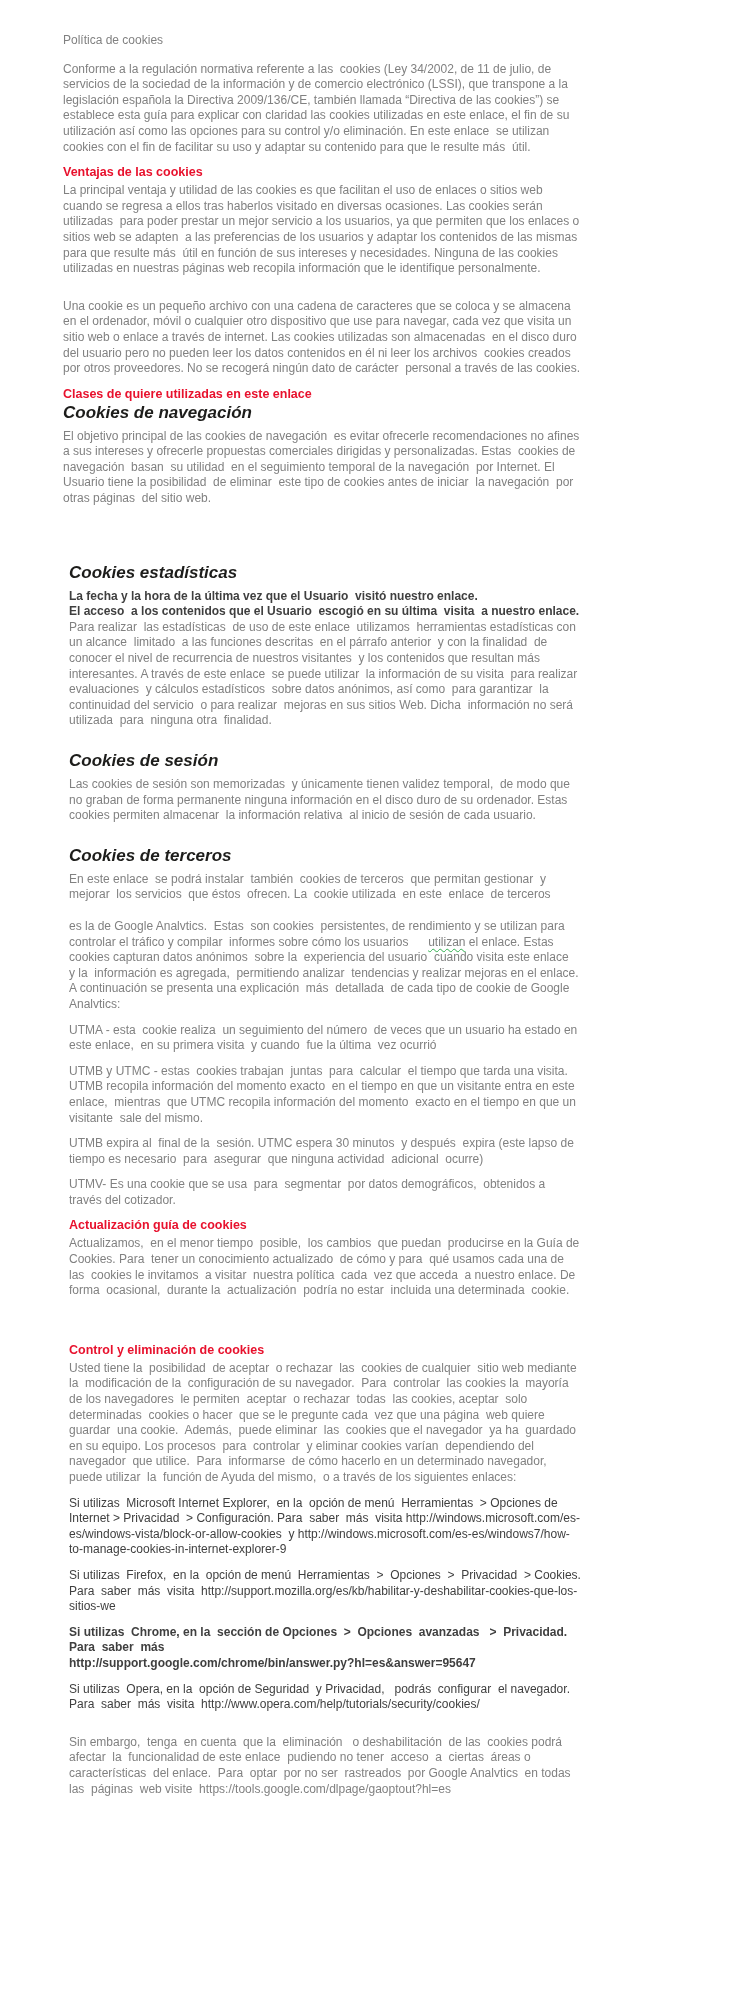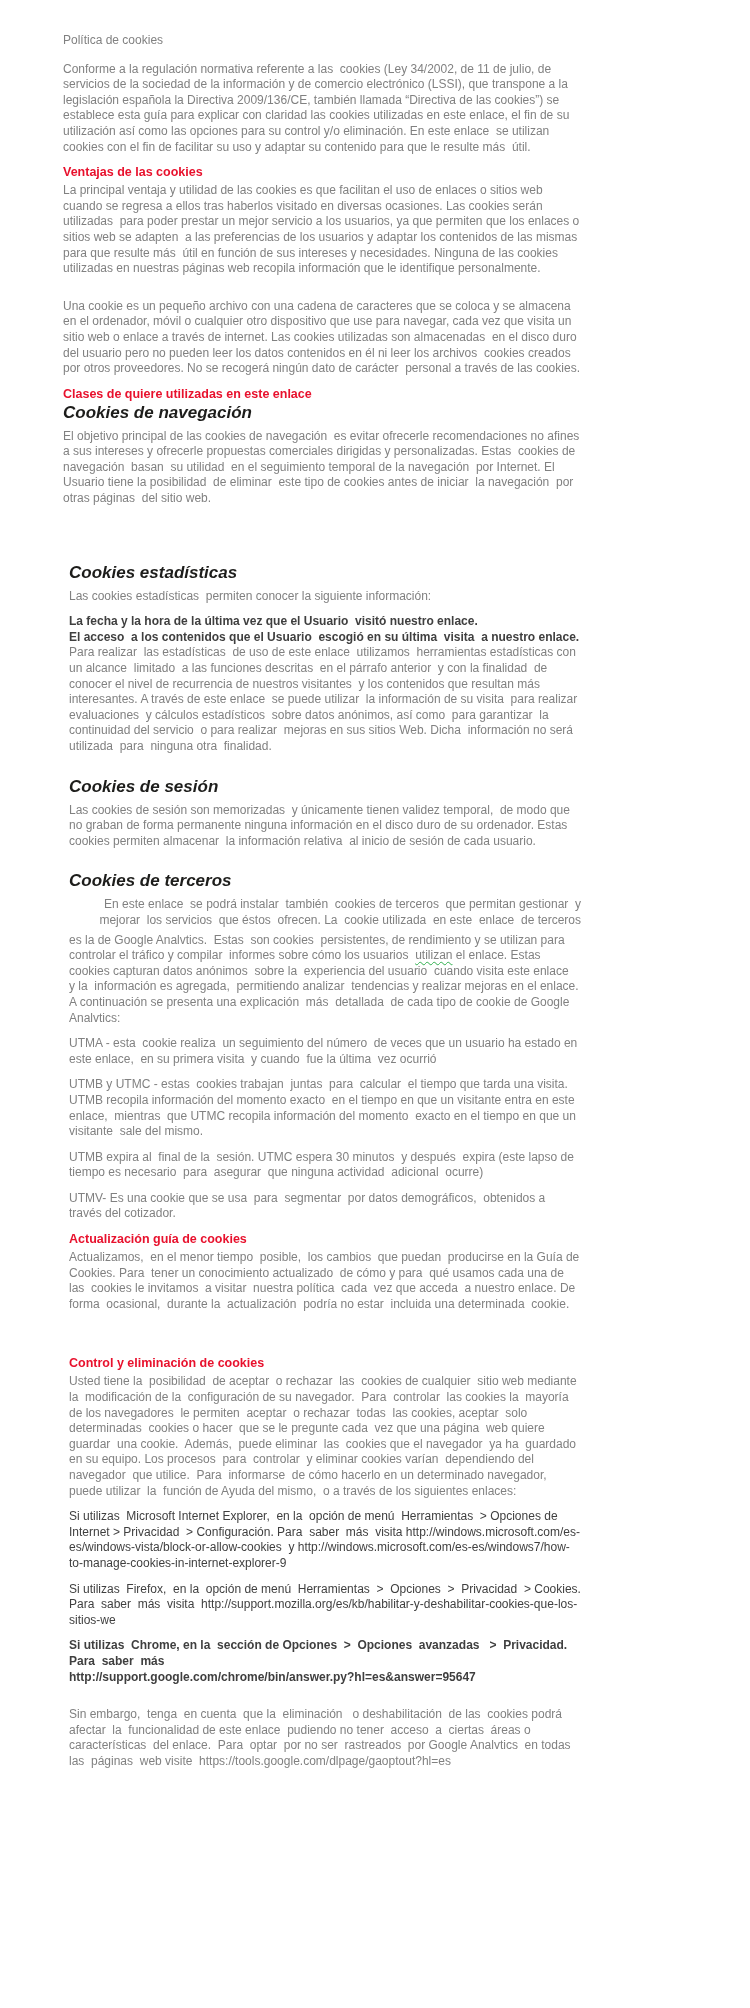--- a/index.html
+++ b/index.html
@@ -53,20 +53,21 @@
   .indent-block { padding-left: 6px; }
   .gap-lg { height: 46px; }
   .gap-md { height: 26px; }
   .gap-sm { height: 12px; }
   .squiggle {
     text-decoration: underline;
     text-decoration-style: wavy;
     text-decoration-color: #2faf4e;
     text-decoration-thickness: 1px;
     text-underline-offset: 2px;
+    margin-left: 13px;
   }
 </style>
 </head>
 <body>
 
 <div class="doc">
 
   <div class="title txt">Política de cookies</div>
 
   <p class="txt">Conforme a la regulación normativa referente a las  cookies (Ley 34/2002, de 11 de julio, de servicios de la sociedad de la información y de comercio electrónico (LSSI), que transpone a la legislación española la Directiva 2009/136/CE, también llamada “Directiva de las cookies”) se establece esta guía para explicar con claridad las cookies utilizadas en este enlace, el fin de su utilización así como las opciones para su control y/o eliminación. En este enlace  se utilizan cookies con el fin de facilitar su uso y adaptar su contenido para que le resulte más  útil.</p>
@@ -78,47 +79,47 @@
 
   <h2 class="h-red">Clases de quiere utilizadas en este enlace</h2>
   <h3 class="h-black">Cookies de navegación</h3>
   <p class="txt">El objetivo principal de las cookies de navegación  es evitar ofrecerle recomendaciones no afines a sus intereses y ofrecerle propuestas comerciales dirigidas y personalizadas. Estas  cookies de navegación  basan  su utilidad  en el seguimiento temporal de la navegación  por Internet. El Usuario tiene la posibilidad  de eliminar  este tipo de cookies antes de iniciar  la navegación  por otras páginas  del sitio web.</p>
 
   <div class="gap-lg"></div>
 
   <div class="indent-block">
 
     <h3 class="h-black">Cookies estadísticas</h3>
-    <p class="txt">Las cookies estadísticas  permiten conocer la siguiente información:</p>
     <div class="txt dark line">La fecha y la hora de la última vez que el Usuario  visitó nuestro enlace.</div>
     <div class="txt dark line">El acceso  a los contenidos que el Usuario  escogió en su última  visita  a nuestro enlace.</div>
     <p class="txt">Para realizar  las estadísticas  de uso de este enlace  utilizamos  herramientas estadísticas con un alcance  limitado  a las funciones descritas  en el párrafo anterior  y con la finalidad  de conocer el nivel de recurrencia de nuestros visitantes  y los contenidos que resultan más  interesantes. A través de este enlace  se puede utilizar  la información de su visita  para realizar  evaluaciones  y cálculos estadísticos  sobre datos anónimos, así como  para garantizar  la continuidad del servicio  o para realizar  mejoras en sus sitios Web. Dicha  información no será  utilizada  para  ninguna otra  finalidad.</p>
 
     <h3 class="h-black sub">Cookies de sesión</h3>
     <p class="txt">Las cookies de sesión son memorizadas  y únicamente tienen validez temporal,  de modo que no graban de forma permanente ninguna información en el disco duro de su ordenador. Estas cookies permiten almacenar  la información relativa  al inicio de sesión de cada usuario.</p>
 
     <h3 class="h-black sub">Cookies de terceros</h3>
-    <p class="txt" style="margin-bottom:4px;text-align:right;">En este enlace  se podrá instalar  también  cookies de terceros  que permitan gestionar  y mejorar  los servicios  que éstos  ofrecen. La  cookie utilizada  en este  enlace  de terceros</p>
+    <p class="txt" style="margin-bottom:16px;">En este enlace  se podrá instalar  también  cookies de terceros  que permitan gestionar  y mejorar  los servicios  que éstos  ofrecen. La  cookie utilizada  en este  enlace  de terceros</p>
     <p class="txt"><span>es la de Google Analvtics.  Estas  son cookies  persistentes, de rendimiento y se utilizan para controlar el tráfico y compilar  informes sobre cómo los usuarios  </span><span class="squiggle">utilizan</span><span> el enlace. Estas cookies capturan datos anónimos  sobre la  experiencia del usuario  cuando visita este enlace  y la  información es agregada,  permitiendo analizar  tendencias y realizar mejoras en el enlace.  A continuación se presenta una explicación  más  detallada  de cada tipo de cookie de Google Analvtics:</span></p>
 
     <p class="txt">UTMA - esta  cookie realiza  un seguimiento del número  de veces que un usuario ha estado en este enlace,  en su primera visita  y cuando  fue la última  vez ocurrió</p>
     <p class="txt">UTMB y UTMC - estas  cookies trabajan  juntas  para  calcular  el tiempo que tarda una visita.  UTMB recopila información del momento exacto  en el tiempo en que un visitante entra en este enlace,  mientras  que UTMC recopila información del momento  exacto en el tiempo en que un visitante  sale del mismo.</p>
     <p class="txt">UTMB expira al  final de la  sesión. UTMC espera 30 minutos  y después  expira (este lapso de tiempo es necesario  para  asegurar  que ninguna actividad  adicional  ocurre)</p>
     <p class="txt">UTMV- Es una cookie que se usa  para  segmentar  por datos demográficos,  obtenidos a través del cotizador.</p>
 
     <h2 class="h-red">Actualización guía de cookies</h2>
     <p class="txt">Actualizamos,  en el menor tiempo  posible,  los cambios  que puedan  producirse en la Guía de Cookies. Para  tener un conocimiento actualizado  de cómo y para  qué usamos cada una de las  cookies le invitamos  a visitar  nuestra política  cada  vez que acceda  a nuestro enlace. De forma  ocasional,  durante la  actualización  podría no estar  incluida una determinada  cookie.</p>
 
     <div class="gap-md"></div>
 
     <h2 class="h-red">Control y eliminación de cookies</h2>
     <p class="txt">Usted tiene la  posibilidad  de aceptar  o rechazar  las  cookies de cualquier  sitio web mediante  la  modificación de la  configuración de su navegador.  Para  controlar  las cookies la  mayoría  de los navegadores  le permiten  aceptar  o rechazar  todas  las cookies, aceptar  solo determinadas  cookies o hacer  que se le pregunte cada  vez que una página  web quiere guardar  una cookie.  Además,  puede eliminar  las  cookies que el navegador  ya ha  guardado en su equipo. Los procesos  para  controlar  y eliminar cookies varían  dependiendo del navegador  que utilice.  Para  informarse  de cómo hacerlo en un determinado navegador,  puede utilizar  la  función de Ayuda del mismo,  o a través de los siguientes enlaces:</p>
 
     <p class="txt dark">Si utilizas  Microsoft Internet Explorer,  en la  opción de menú  Herramientas  &gt; Opciones de Internet &gt; Privacidad  &gt; Configuración. Para  saber  más  visita http://windows.microsoft.com/es-es/windows-vista/block-or-allow-cookies  y http://windows.microsoft.com/es-es/windows7/how-to-manage-cookies-in-internet-explorer-9</p>
     <p class="txt dark">Si utilizas  Firefox,  en la  opción de menú  Herramientas  &gt;  Opciones  &gt;  Privacidad  &gt; Cookies. Para  saber  más  visita  http://support.mozilla.org/es/kb/habilitar-y-deshabilitar-cookies-que-los-sitios-we</p>
     <p class="txt dark"><span class="line">Si utilizas  Chrome, en la  sección de Opciones  &gt;  Opciones  avanzadas   &gt;  Privacidad.</span><br><span class="line">Para  saber  más</span><br><span class="line">http://support.google.com/chrome/bin/answer.py?hl=es&amp;answer=95647</span></p>
+    <p class="txt dark">Si utilizas  Opera, en la  opción de Seguridad  y Privacidad,   podrás  configurar  el navegador.  Para  saber  más  visita  http://www.opera.com/help/tutorials/security/cookies/</p>
 
     <div class="gap-sm"></div>
     <p class="txt">Sin embargo,  tenga  en cuenta  que la  eliminación   o deshabilitación  de las  cookies podrá afectar  la  funcionalidad de este enlace  pudiendo no tener  acceso  a  ciertas  áreas o características  del enlace.  Para  optar  por no ser  rastreados  por Google Analvtics  en todas las  páginas  web visite  https://tools.google.com/dlpage/gaoptout?hl=es</p>
 
   </div>
 
 </div>
 
 </body></html>

